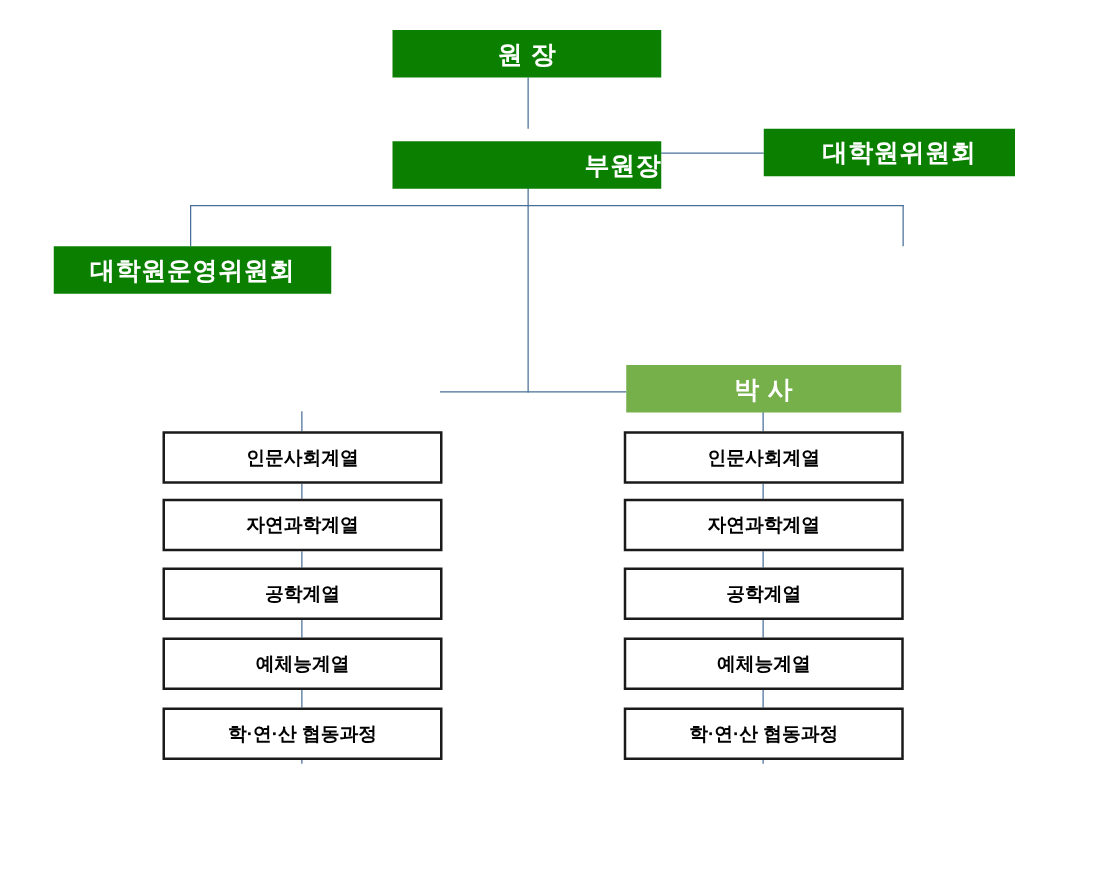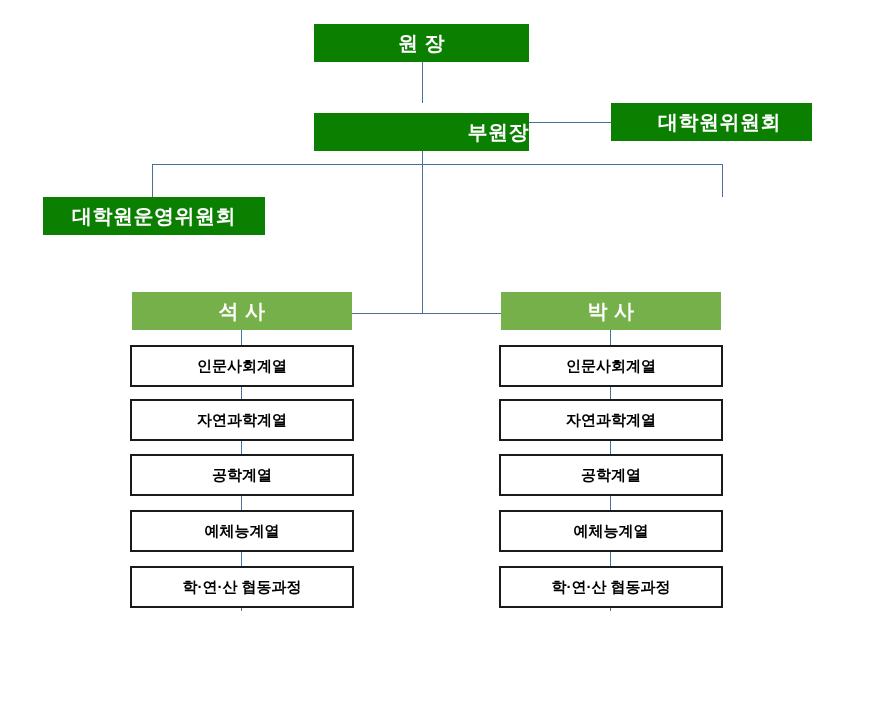--- a/index.html
+++ b/index.html
@@ -98,23 +98,20 @@
 
   <div class="box box-dark" style="left:611px; top:103px; width:217px; height:38px;">
     <span>대학원위원회</span>
   </div>
 
   <div class="box box-dark" style="left:43px; top:197px; width:222px; height:38px;text-align:right;">
     <span>대학원운영위원회</span>
   </div>
 
 
-  <div class="box box-light" style="left:132px; top:292px; width:220px; height:38px;">
-    <span>석  사</span>
-  </div>
 
   <div class="box box-plain" style="left:130px; top:345px; width:224px; height:42px;">
     <span>인문사회계열</span>
   </div>
   <div class="box box-plain" style="left:130px; top:399px; width:224px; height:42px;">
     <span>자연과학계열</span>
   </div>
   <div class="box box-plain" style="left:130px; top:454px; width:224px; height:42px;">
     <span>공학계열</span>
   </div>

